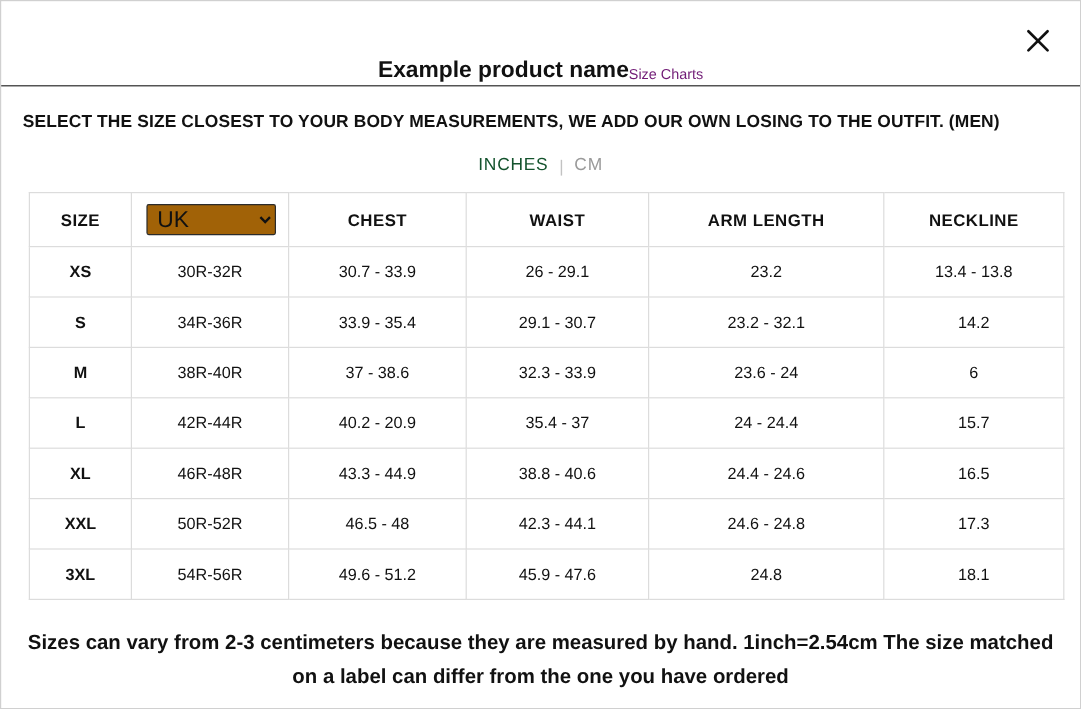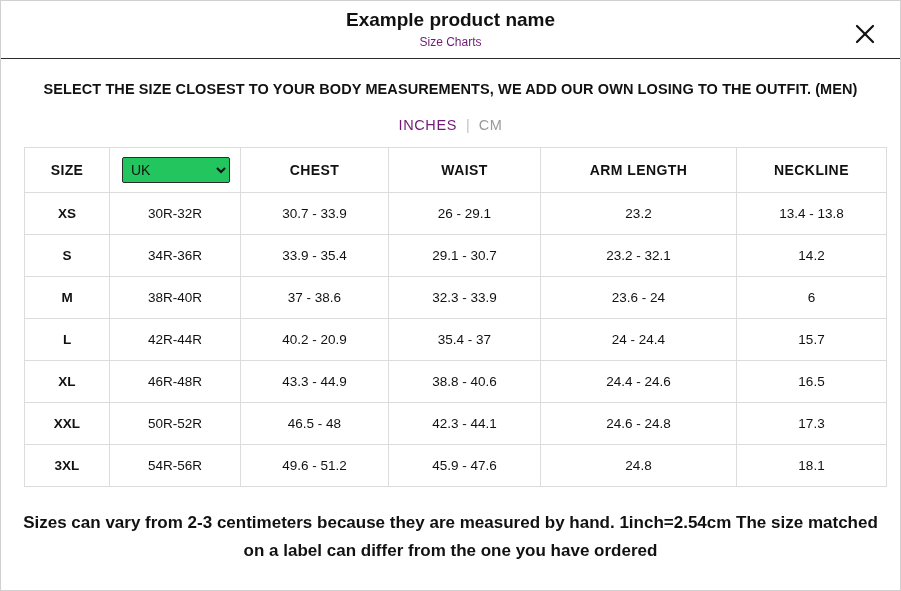--- a/index.html
+++ b/index.html
@@ -20,26 +20,25 @@
     height: 591px;
     box-sizing: border-box;
     border: 1px solid #d0d0d0;
     background: #ffffff;
     display: flex;
     flex-direction: column;
   }
   
   .modal-header {
     position: relative;
-    height: 58px;
+    height: 71px;
     box-sizing: border-box;
     border-bottom: 1px solid #2b2b2b;
     display: flex;
-    flex-direction: column;
-    align-items: center;
+    align-items: flex-end;
     justify-content: center;
   }
   .modal-title {
     font-size: 19px;
     font-weight: bold;
     color: #111111;
     line-height: 24px;
   }
   .modal-subtitle {
     font-size: 12px;
@@ -63,41 +62,40 @@
   }
   .close-btn svg { display: block; }
 
   
   .modal-body {
     flex: 1;
     padding: 0 18px;
     box-sizing: border-box;
   }
   .instruction {
-    text-align: center;
     font-size: 14.5px;
     font-weight: bold;
     color: #111111;
     margin-top: 22px;
     letter-spacing: 0.1px;
   }
   .unit-toggle {
     display: flex;
     align-items: center;
     justify-content: center;
     gap: 9px;
     margin-top: 20px;
     font-size: 14.5px;
   }
   .unit {
     cursor: pointer;
     letter-spacing: 0.6px;
   }
   .unit.active {
-    color: #701a75;
+    color: #14532d;
   }
   .unit.inactive {
     color: #9a9a9a;
   }
   .unit-sep {
     color: #c2c2c2;
     font-size: 14px;
   }
 
   
@@ -131,23 +129,23 @@
   }
   col.c-size { width: 85px; }
   col.c-uk { width: 131px; }
   col.c-chest { width: 148px; }
   col.c-waist { width: 152px; }
   col.c-arm { width: 196px; }
   col.c-neck { width: 150px; }
 
   .uk-select {
     font-family: "Liberation Sans", sans-serif;
-    font-size: 14px;
-    color: #111111;
-    background: #22c55e;
+    font-size: 19px;
+    color: #111111;
+    background: #a16207;
     border: 1px solid #2b2b2b;
     border-radius: 2px;
     height: 26px;
     width: 108px;
     padding: 0 4px;
     cursor: pointer;
   }
 
   
   .footnote {

